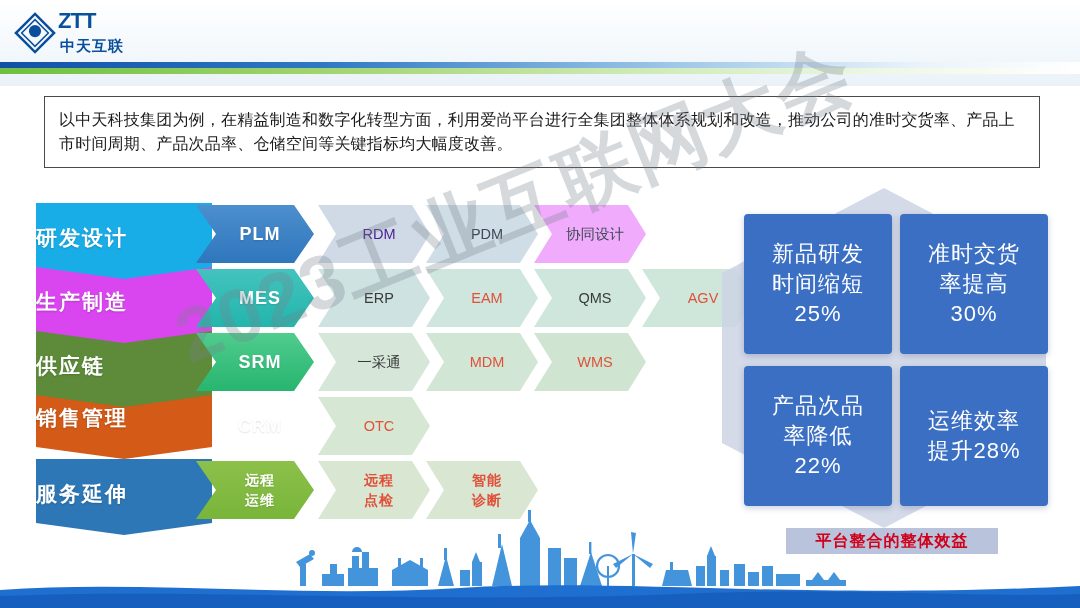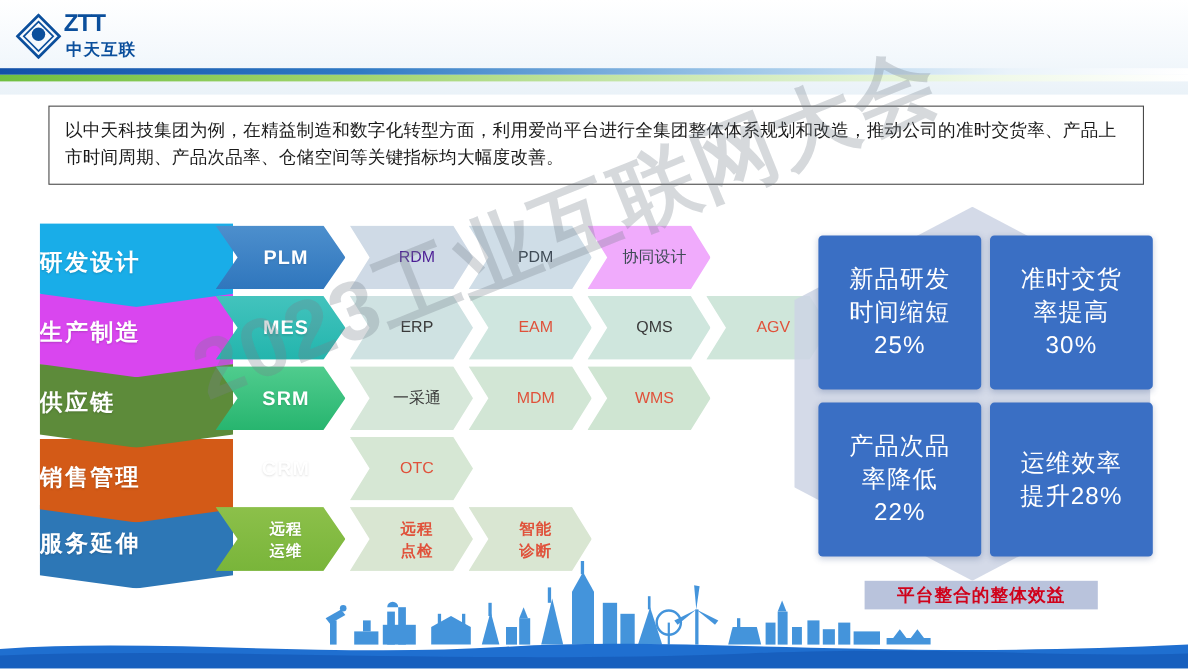--- a/index.html
+++ b/index.html
@@ -131,21 +131,21 @@
   <div class="phasecol" id="phasecol">
       <div class="phase" style="top: 0px; height: 76px; background: rgb(25, 173, 232); z-index: 10; clip-path: polygon(0px 0px, 100% 0px, 100% calc(100% - 12px), 50% 100%, 0px calc(100% - 12px));">
         <span>研发设计</span>
       </div>
       <div class="phase" style="top: 64px; height: 76px; background: #d946ef; z-index: 9; clip-path: polygon(0px 0px, 100% 0px, 100% calc(100% - 12px), 50% 100%, 0px calc(100% - 12px));">
         <span>生产制造</span>
       </div>
       <div class="phase" style="top: 128px; height: 76px; background: rgb(93, 139, 58); z-index: 8; clip-path: polygon(0px 0px, 100% 0px, 100% calc(100% - 12px), 50% 100%, 0px calc(100% - 12px));">
         <span>供应链</span>
       </div>
-      <div class="phase" style="top: 196px; height: 76px; background: rgb(211, 90, 23); z-index: 7; clip-path: polygon(0px 0px, 100% 0px, 100% calc(100% - 12px), 50% 100%, 0px calc(100% - 12px));">
+      <div class="phase" style="top: 180px; height: 76px; background: rgb(211, 90, 23); z-index: 7; clip-path: polygon(0px 0px, 100% 0px, 100% calc(100% - 12px), 50% 100%, 0px calc(100% - 12px));">
         <span>销售管理</span>
       </div>
       <div class="phase" style="top: 256px; height: 76px; background: rgb(45, 119, 182); z-index: 6; clip-path: polygon(0px 0px, 100% 0px, 100% calc(100% - 12px), 50% 100%, 0px calc(100% - 12px));">
         <span>服务延伸</span>
       </div>
     </div>
 
   <div class="rows" id="rows">
       <div class="row" style="top: 0px; width: 520px;">
         <div class="chev lead" style="left: 0px; width: 118px; background: linear-gradient(rgb(77, 143, 205) 0%, rgb(47, 118, 189) 100%);">

